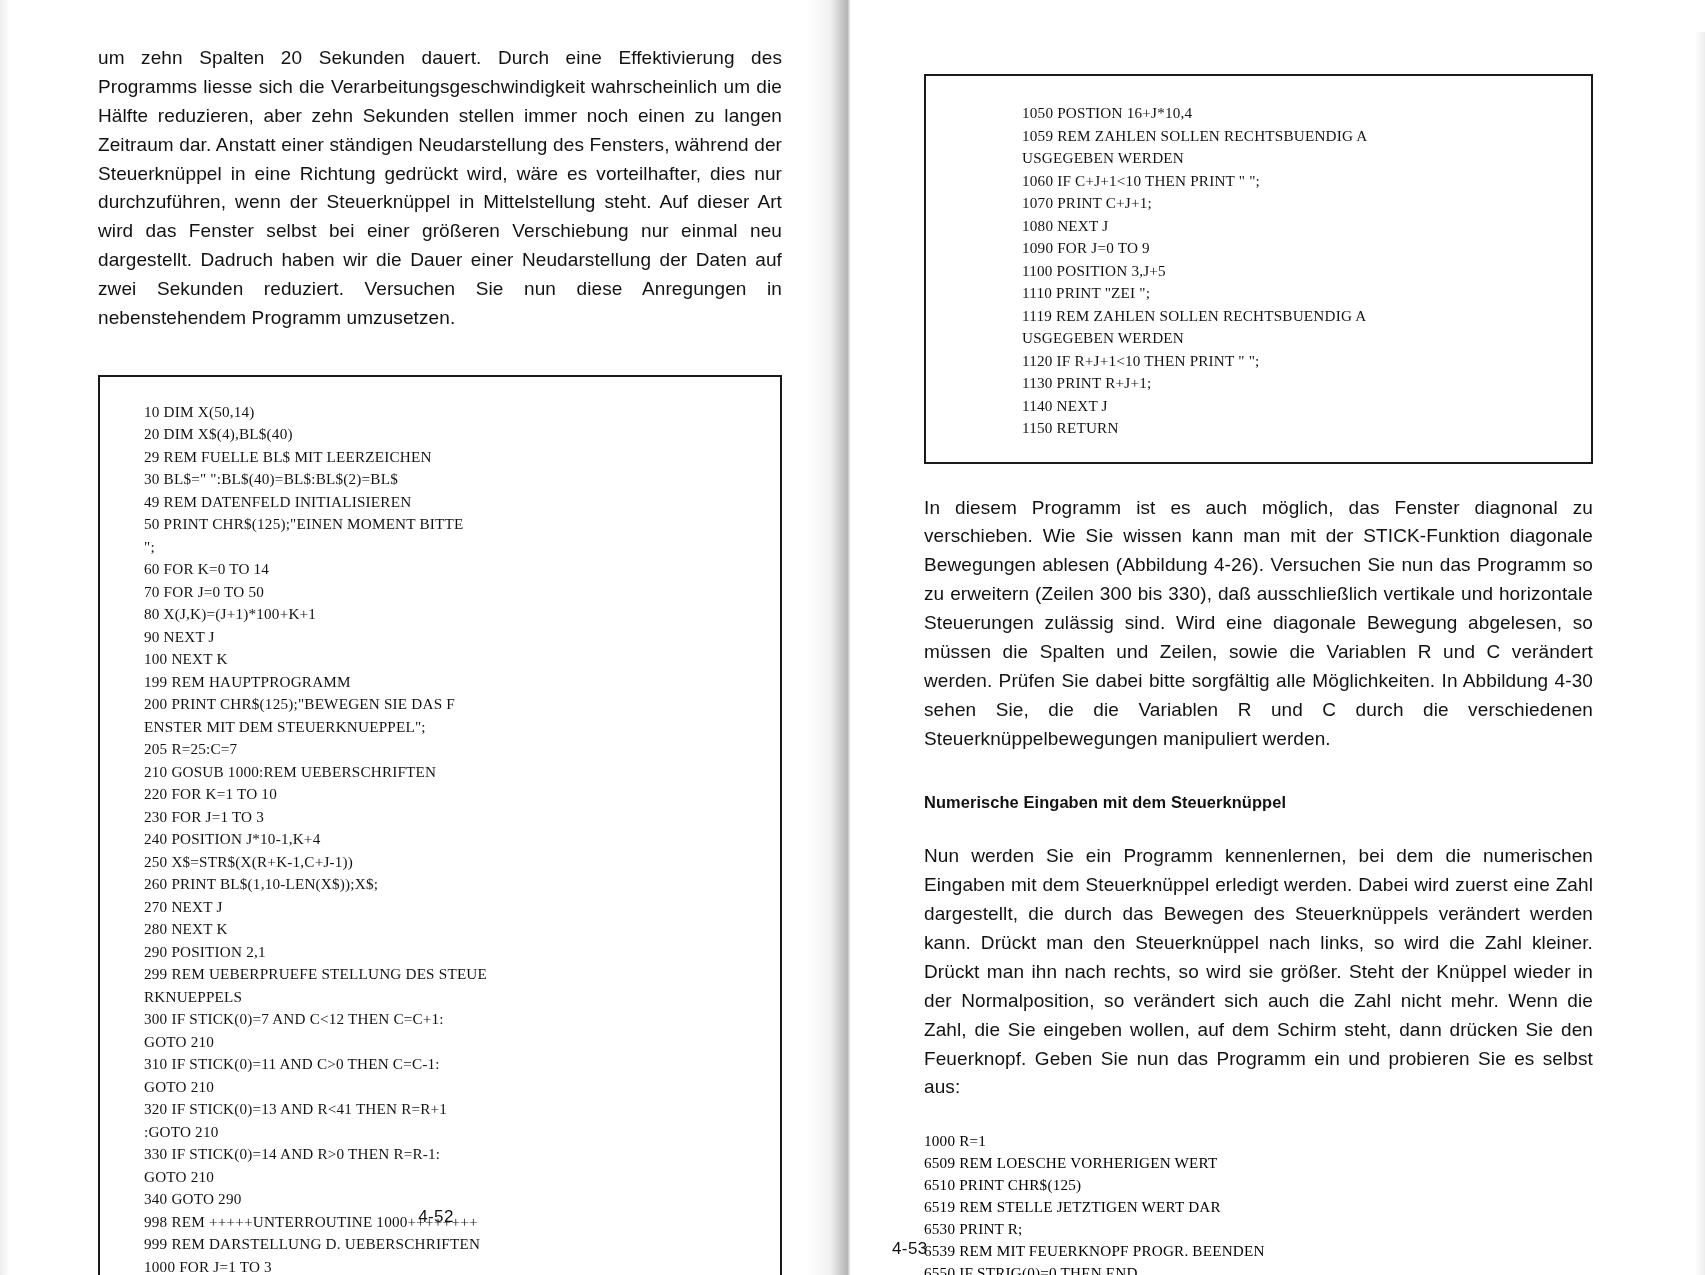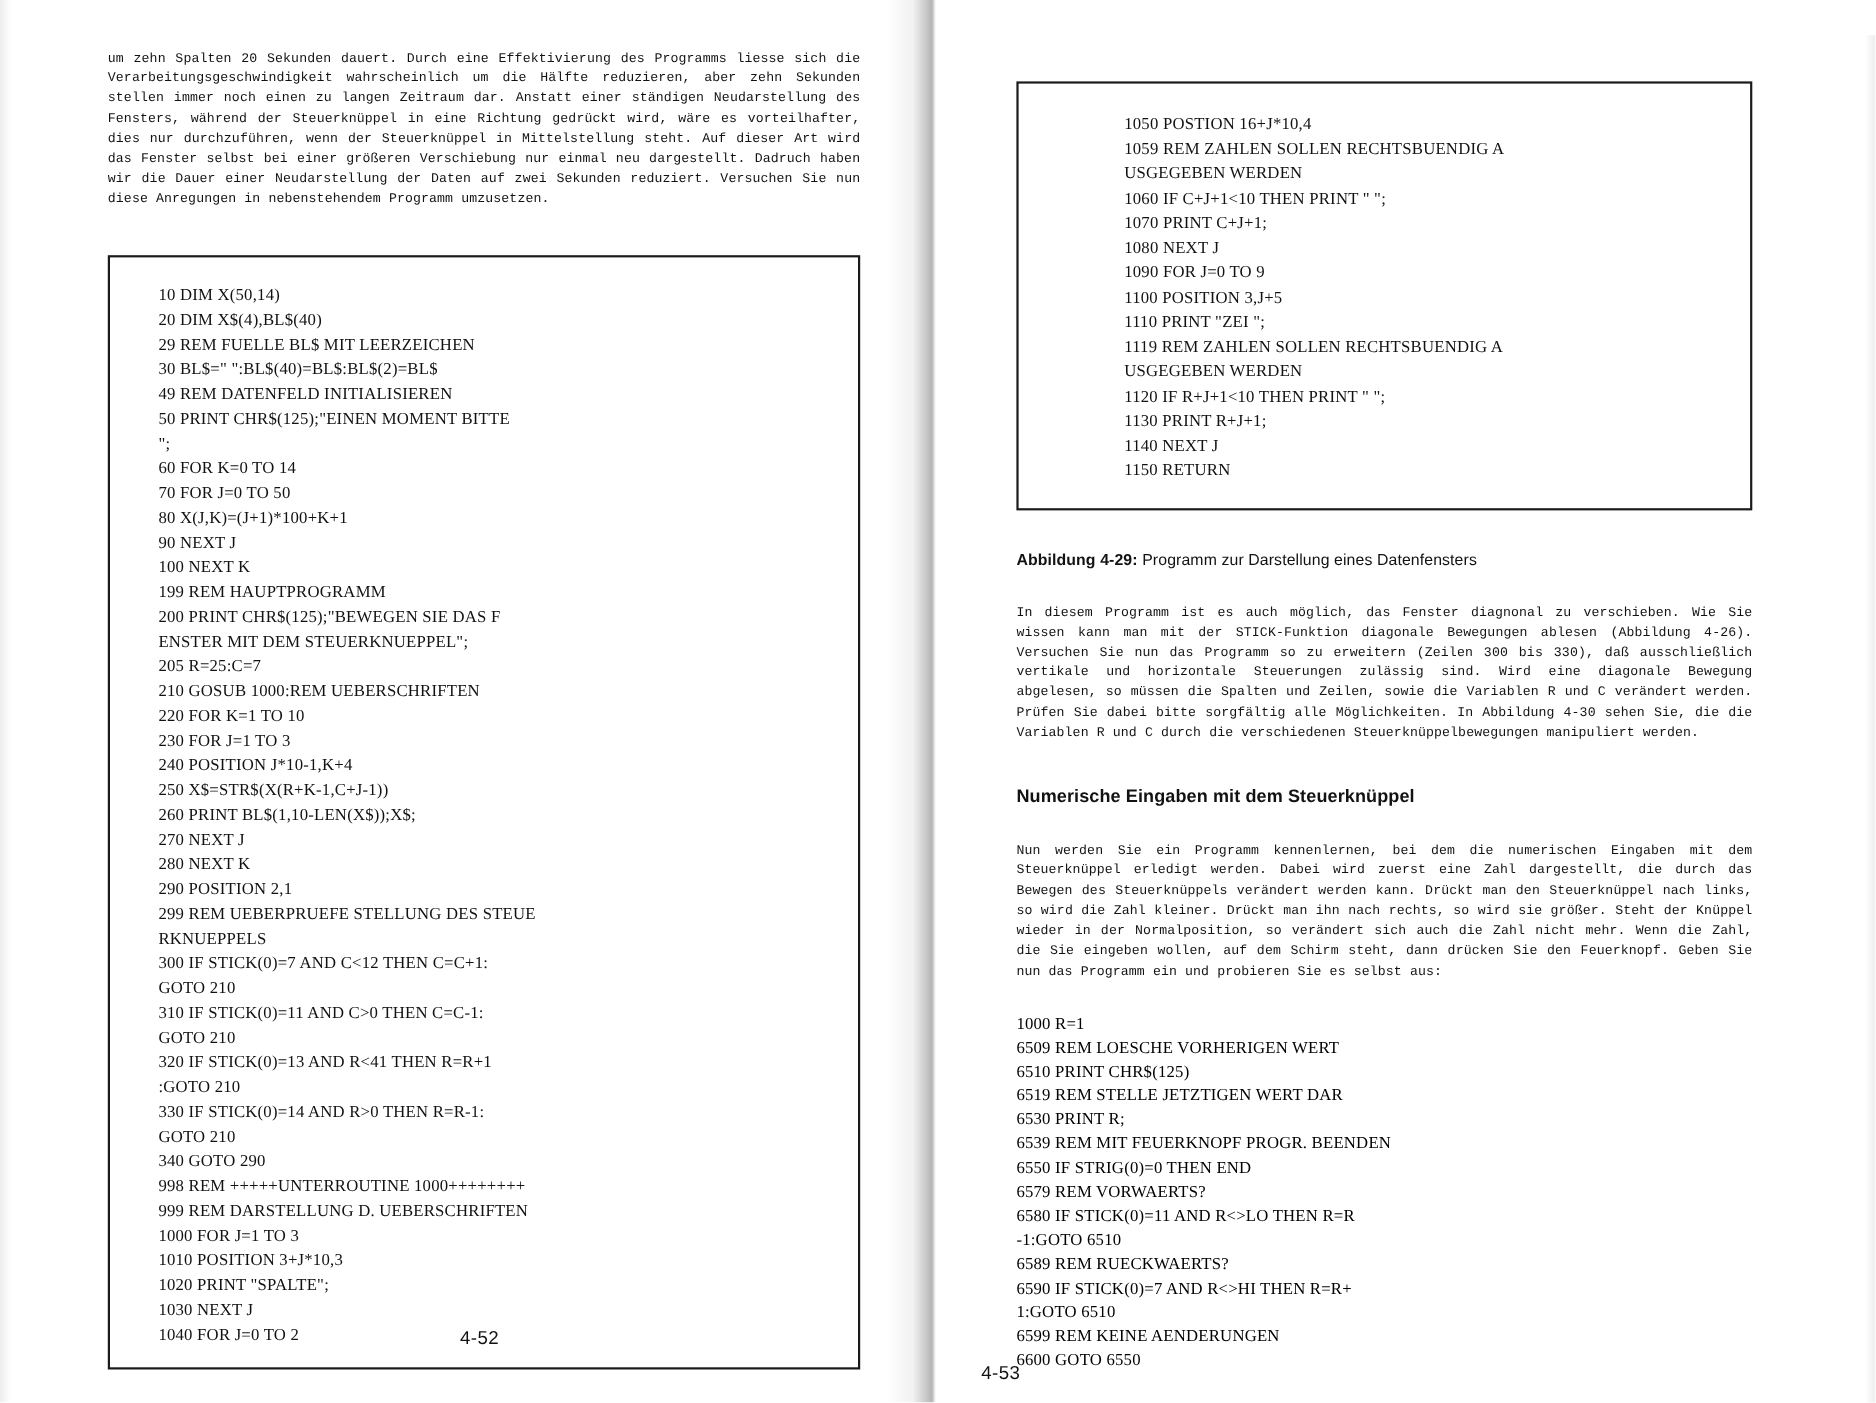--- a/index.html
+++ b/index.html
@@ -44,25 +44,24 @@
   .page-left {
     width: 852px;
     padding: 44px 70px 0 98px;
   }
   .page-right {
     width: 853px;
     padding: 36px 112px 0 72px;
     margin-top: 32px;
   }
   .body-text {
-    font-size: 12px;
+    font-size: 19px;
     line-height: 1.52;
     text-align: justify;
     letter-spacing: 0.1px;
-    font-family: Liberation Mono, monospace;
   }
   .body-text p { margin: 0 0 0 0; }
   .code-box {
     border: 2px solid #1a1a1a;
     margin-top: 42px;
     padding: 24px 0 18px 0;
     background: #fff;
   }
   .code-box.right-box {
     margin-top: 6px;
@@ -197,24 +196,20 @@
 1100 POSITION 3,J+5
 1110 PRINT "ZEI ";
 1119 REM ZAHLEN SOLLEN RECHTSBUENDIG A
 USGEGEBEN WERDEN
 1120 IF R+J+1&lt;10 THEN PRINT " ";
 1130 PRINT R+J+1;
 1140 NEXT J
 1150 RETURN</div>
     </div>
 
-    <div class="caption right-caption">
-      <b>Abbildung 4-29:</b>
-      <span>Programm zur Darstellung eines Datenfensters</span>
-    </div>
 
     <div class="body-text para-gap">
       <p>In diesem Programm ist es auch möglich, das Fenster diagnonal zu verschieben. Wie Sie wissen kann man mit der STICK-Funktion diagonale Bewegungen ablesen (Abbildung 4-26). Versuchen Sie nun das Programm so zu erweitern (Zeilen 300 bis 330), daß ausschließlich vertikale und horizontale Steuerungen zulässig sind. Wird eine diagonale Bewegung abgelesen, so müssen die Spalten und Zeilen, sowie die Variablen R und C verändert werden. Prüfen Sie dabei bitte sorgfältig alle Möglichkeiten. In Abbildung 4-30 sehen Sie, die die Variablen R und C durch die verschiedenen Steuerknüppelbewegungen manipuliert werden.</p>
     </div>
 
     <div class="section-title">Numerische Eingaben mit dem Steuerknüppel</div>
 
     <div class="body-text para-gap">
       <p>Nun werden Sie ein Programm kennenlernen, bei dem die numerischen Eingaben mit dem Steuerknüppel erledigt werden. Dabei wird zuerst eine Zahl dargestellt, die durch das Bewegen des Steuerknüppels verändert werden kann. Drückt man den Steuerknüppel nach links, so wird die Zahl kleiner. Drückt man ihn nach rechts, so wird sie größer. Steht der Knüppel wieder in der Normalposition, so verändert sich auch die Zahl nicht mehr. Wenn die Zahl, die Sie eingeben wollen, auf dem Schirm steht, dann drücken Sie den Feuerknopf. Geben Sie nun das Programm ein und probieren Sie es selbst aus:</p>
     </div>

